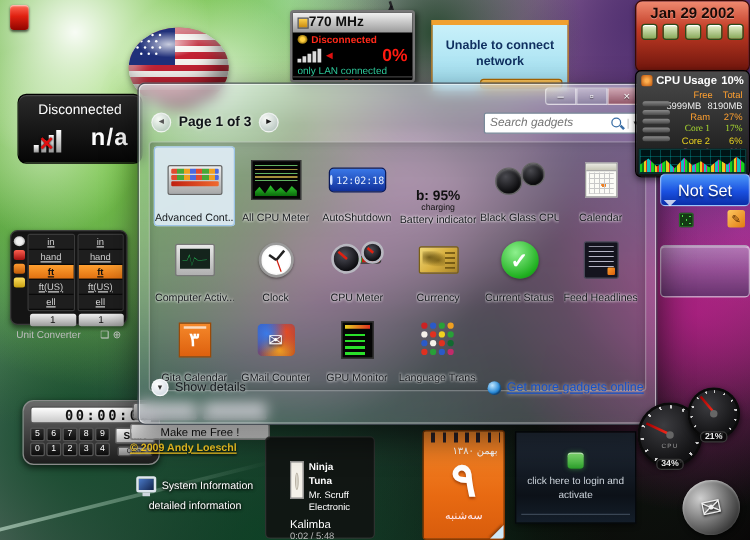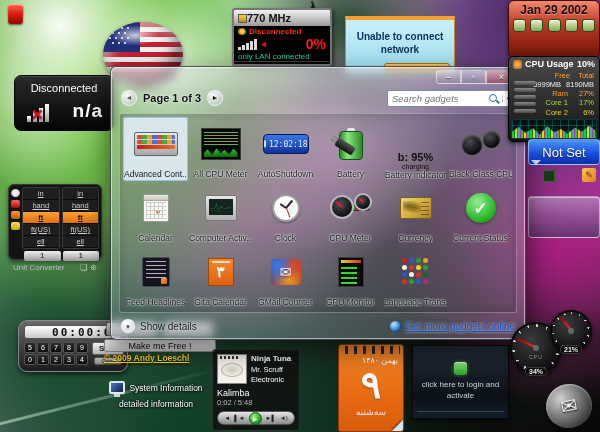--- a/index.html
+++ b/index.html
@@ -106,21 +106,21 @@
     background:linear-gradient(180deg,#4a4a4a,#141414); border:1px solid #000; color:#fff; font-size:7.5px;
     box-shadow:0 2px 5px rgba(0,0,0,.55); }
   .cpuusage .hd { display:flex; align-items:center; gap:3px; padding:2px 4px; }
   .cpuusage .chip { width:9px; height:9px; border-radius:2px; background:radial-gradient(circle,#ffb050 20%, #c05a10 90%); }
   .cpuusage .hd b { font-size:9px; }
   .cpuusage .hd .tot { margin-left:auto; font-size:9px; font-weight:bold; }
   .cpuusage .cols { display:flex; justify-content:flex-end; gap:8px; padding:0 5px; color:#ffa030; }
   .cpuusage .vals { display:flex; justify-content:flex-end; gap:5px; padding:0 5px; color:#eee; }
   .cu-row { display:flex; justify-content:flex-end; gap:6px; padding:0 5px; line-height:1.25; }
   .cu-row .v { width:20px; text-align:right; }
-  .cu-ram { color:#ffa030; } .cu-c1 { color:#aadc30; } .cu-c2 { color:#e8d020; } .cu-c3 { color:#f06a9a; } .cu-c4 { color:#f03020; }
+  .cu-ram { color:#ffa030; } .cu-c1 { color:#aadc30;font-family:Liberation Serif, serif; } .cu-c2 { color:#e8d020; } .cu-c3 { color:#f06a9a; } .cu-c4 { color:#f03020; }
   .cpuusage .sidebars { position:absolute; left:5px; top:24px; display:flex; flex-direction:column; gap:3px; }
   .cpuusage .sidebars i { width:22px; height:4px; border-radius:2px; background:linear-gradient(180deg,#8a8a8a,#4a4a4a); }
   .cpuusage .graph { position:absolute; left:2px; right:2px; bottom:2px; height:20px; background:#001416; overflow:hidden;
     border:1px solid #0a3a3a; }
   .cpuusage .graph .grid { position:absolute; inset:0;
     background:repeating-linear-gradient(90deg, rgba(0,190,190,.3) 0 1px, transparent 1px 8px),
                repeating-linear-gradient(0deg, rgba(0,190,190,.3) 0 1px, transparent 1px 6px); }
   .cpuusage .graph .series { position:absolute; left:0; right:0; bottom:0; height:14px;
     background:repeating-linear-gradient(90deg,#18d020 0 2px,#0a7a20 2px 3px,#e8d020 3px 5px,#e03020 5px 6px,#10c0c0 6px 8px,#d020c0 8px 9px);
     clip-path:polygon(0 55%,8% 20%,16% 65%,25% 30%,33% 75%,42% 15%,50% 60%,58% 35%,66% 70%,75% 25%,83% 55%,92% 10%,100% 50%,100% 100%,0 100%); }
@@ -212,21 +212,21 @@
 
   
   .sysinfo { left:98px; top:381px; width:116px; color:#fff; text-shadow:0 1px 2px #000, 0 0 3px #000; font-size:8.5px; }
   .sysinfo .hd { display:flex; align-items:center; gap:4px; justify-content:center; }
   .sysinfo .mon { width:16px; height:13px; border:2px solid #dfe6ee; border-radius:2px; background:linear-gradient(135deg,#4a7ac8,#12224a); position:relative; }
   .sysinfo .mon::after { content:""; position:absolute; left:3px; bottom:-5px; width:6px; height:3px; background:#cfd6de; }
   .sysinfo .lines { text-align:center; margin-top:4px; line-height:1.45; }
 
   
   .player { left:212px; top:349px; width:88px; height:82px; border-radius:4px; background:rgba(16,16,16,.85);
-    border:1px solid rgba(255,255,255,.12); padding:4px; color:#fff; }
+    border:1px solid rgba(255,255,255,.12); padding:19px; color:#fff; }
   .player .top { display:flex; gap:4px; }
   .player .art { width:30px; height:30px; background:#f5f2ea; border:1px solid #888; position:relative; }
   .player .art::before { content:""; position:absolute; left:3px; top:8px; right:3px; height:12px; border-radius:50%;
     background:radial-gradient(ellipse, #cfcabd 0%, #f5f2ea 75%); border:1px solid #b8b2a4; }
   .player .art::after { content:""; position:absolute; left:2px; top:1px; right:8px; height:3px;
     background:repeating-linear-gradient(90deg,#333 0 2px,transparent 2px 4px); }
   .player .meta { font-size:7.5px; line-height:1.35; }
   .player .meta b { font-size:8px; }
   .player .track { font-size:9px; margin-top:3px; }
   .player .time { font-size:7.5px; color:#b8b8b8; }
@@ -283,21 +283,21 @@
   .content { position:absolute; top:46px; left:8px; right:8px; bottom:26px; border-radius:3px;
     background:rgba(55,58,64,.22); border:1px solid rgba(255,255,255,.28); box-shadow:inset 0 0 8px rgba(0,0,0,.18);
     display:grid; grid-template-columns:repeat(6,1fr); grid-template-rows:repeat(3,1fr); padding:3px; }
   .cell { display:flex; flex-direction:column; align-items:center; justify-content:flex-end; padding:2px 1px; border-radius:3px; overflow:hidden; }
   .cell.selected { background:rgba(228,240,252,.88); box-shadow:inset 0 0 0 1px #9cc3e5; }
   .gi-wrap { flex:1; display:flex; align-items:center; justify-content:center; width:100%; }
   .glabel { font-size:8.5px; color:#15181c; text-shadow:0 0 3px rgba(255,255,255,.95), 0 0 2px rgba(255,255,255,.9);
     white-space:nowrap; max-width:100%; overflow:hidden; }
   .cell.selected .glabel { text-shadow:none; }
 
-  .wfooter { position:absolute; left:10px; right:10px; bottom:4px; height:18px; display:flex; align-items:center;justify-content:flex-end; }
+  .wfooter { position:absolute; left:10px; right:10px; bottom:20px; height:18px; display:flex; align-items:center;justify-content:flex-end; }
   .showdet { display:flex; align-items:center; gap:5px; font-size:10px; color:#14171c; text-shadow:0 0 3px rgba(255,255,255,.9); }
   .showdet .cir { width:14px; height:14px; border-radius:50%; border:1px solid rgba(255,255,255,.7);
     background:radial-gradient(circle at 35% 30%, #fff, #c8d2dc); color:#333; font-size:7px; line-height:13px; text-align:center; }
   .getmore { margin-left:auto; display:flex; align-items:center; gap:4px; font-size:10px; color:#1550c8; text-decoration:underline;
     text-shadow:0 0 3px rgba(255,255,255,.8); }
   .globe { width:11px; height:11px; border-radius:50%;
     background:radial-gradient(circle at 35% 30%, #bfe6ff 0%, #2a8ad8 55%, #0a4a9a 100%);
     box-shadow:inset -1px -1px 1px rgba(0,0,0,.4); }
 
   
@@ -686,30 +686,20 @@
         <div class="gi-wrap">
           <div class="ic-autoshut">
             <span class="clk"></span>
             <span class="ic-time">12:02:18</span>
           </div>
         </div>
         <div class="glabel">AutoShutdown</div>
       </div>
       <div class="cell">
         <div class="gi-wrap">
-          <div class="ic-battery">
-            <span class="cap"></span>
-            <span class="bod"></span>
-            <span class="plug"></span>
-          </div>
-        </div>
-        <div class="glabel">Battery</div>
-      </div>
-      <div class="cell">
-        <div class="gi-wrap">
           <div class="ic-batind">
             <b>b: 95%</b>
             <span>charging</span>
           </div>
         </div>
         <div class="glabel">Battery indicator</div>
       </div>
       <div class="cell">
         <div class="gi-wrap">
           <div class="ic-blackglass">

